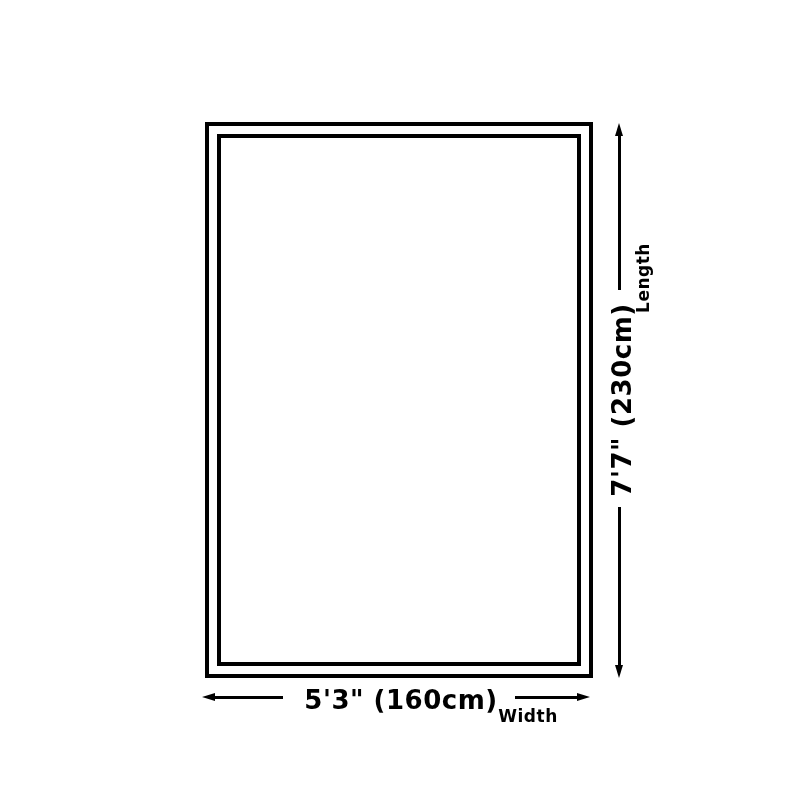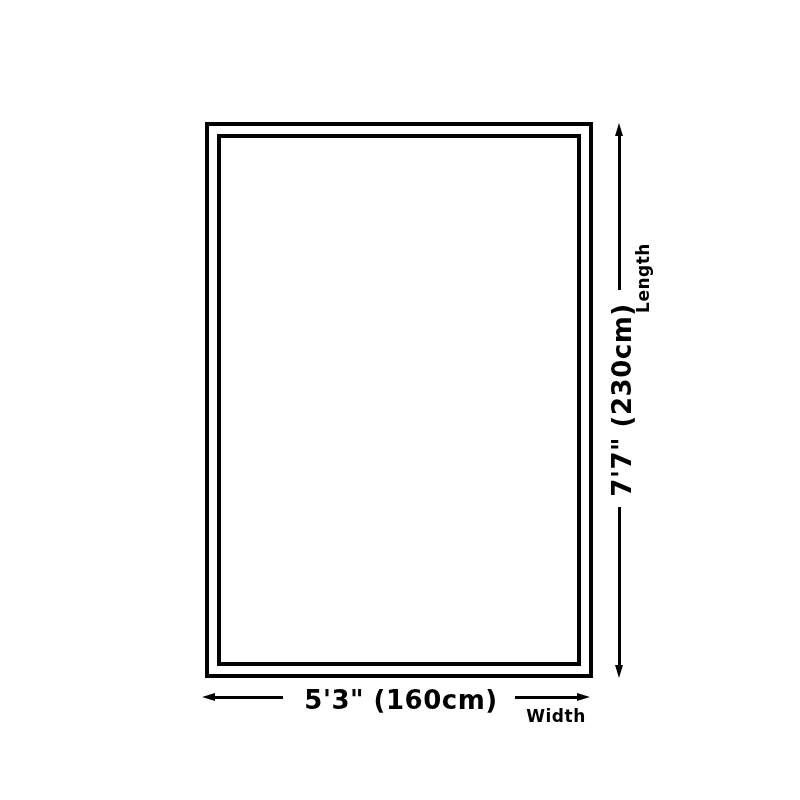--- a/index.html
+++ b/index.html
@@ -94,21 +94,21 @@
   }
   #length-axis {
     left: 643px; top: 278px;
     transform: translate(-50%, -50%) rotate(-90deg);
   }
   #width-value {
     left: 401px; top: 700px;
     transform: translate(-50%, -50%);
   }
   #width-axis {
-    left: 556px; top: 716px;
+    left: 528px; top: 716px;
     transform: translate(-50%, -50%);
   }
 </style>
 </head>
 <body>
 
 <div class="stage">
 
   <div class="rug-outer">
     <div class="rug-inner"></div>

